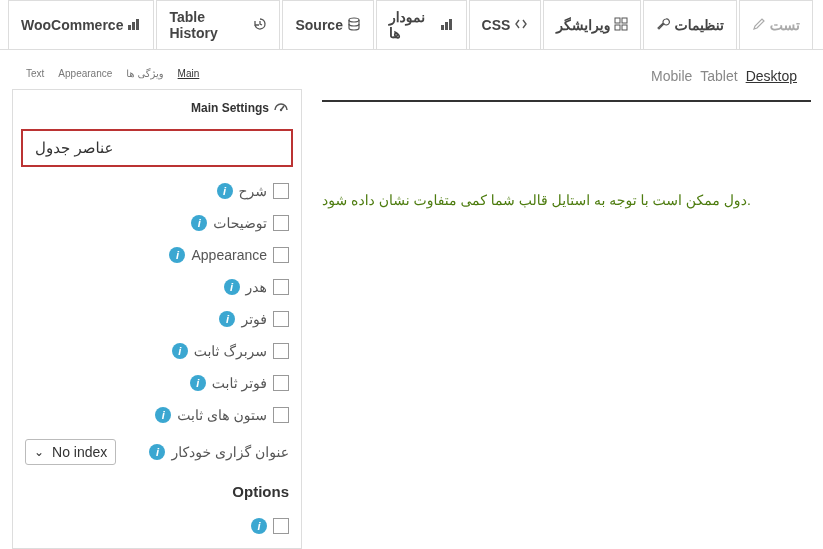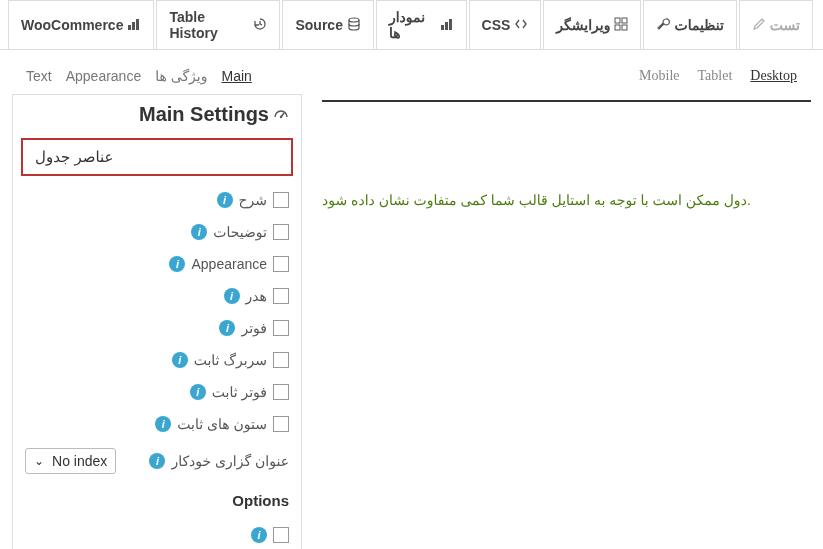--- a/index.html
+++ b/index.html
@@ -7,40 +7,40 @@
     
     .tabs-wrapper { border-bottom: 1px solid #ddd; display: flex; padding: 0 8px; }
     .tab { padding: 8px 12px; border: 1px solid #ddd; border-bottom: none; background: #fff; margin-right: 2px; cursor: pointer; display: flex; align-items: center; gap: 4px; color: #444; font-weight: bold; }
     .tab.active { color: #aaa; justify-content: space-between; }
     .tab-icon { font-size: 14px; display:inline-block; }
     
     .main-area { display: flex; gap: 0; padding: 12px; }
     .sidebar { width: 290px; flex-shrink: 0; }
     
     .subtabs { display: flex; gap: 6px; padding: 4px 10px; margin-bottom: 4px; }
-    .subtab { color: #777; cursor: pointer; font-size: 14px; padding: 2px 4px; }
+    .subtab { color: #777; cursor: pointer; font-size: 10px; padding: 2px 4px; }
     .subtab.active { color: #333; text-decoration: underline; }
     
     .panel { border: 1px solid #ddd; height: 460px; overflow-y: auto; padding: 0; }
-    .panel-title { font-weight: bold; font-size: 20px; text-align: right; padding: 8px 12px; display: flex; align-items: center; justify-content: flex-end; gap: 4px; }
+    .panel-title { font-weight: bold; font-size: 12px; text-align: right; padding: 8px 12px; display: flex; align-items: center; justify-content: flex-end; gap: 4px; }
     
     .section-head { border: 2px solid #b33; color:#333; padding: 8px 12px; margin: 4px 8px 8px 8px; font-size: 15px; }
     
     .row { display: flex; align-items: center; justify-content: flex-end; padding: 8px 12px; gap: 6px; }
     .info-icon { width: 16px; height: 16px; border-radius: 50%; background: #3ba7d1; color: #fff; display: inline-flex; align-items: center; justify-content: center; font-size: 11px; font-weight: bold; font-style: italic; }
     .row-label { color: #555; }
     .cb { width: 16px; height: 16px; border: 1px solid #999; background: #fff; cursor: pointer; }
     
     .select { border: 1px solid #bbb; border-radius: 3px; padding: 4px 8px; display: flex; align-items: center; gap: 8px; cursor: pointer; background: #fff; }
     .chev { font-size: 12px; }
     
     .options-title { font-weight: bold; text-align: right; padding: 10px 12px; font-size: 15px; }
     
     .content { flex: 1; padding-left: 20px; }
-    .device-tabs { display: flex; gap: 10px; justify-content: flex-end; padding: 4px 10px; margin-bottom: 10px; font-family: Liberation Serif, serif; }
+    .device-tabs { display: flex; justify-content: flex-end; padding: 4px 10px; margin-bottom: 10px; }
     .device-tab { color: #888; cursor: pointer; padding: 2px 4px; font-size: 14px; }
     .device-tab.active { color: #333; text-decoration: underline; }
     
     .preview-divider { border-bottom: 2px solid #333; margin: 0 0 90px 0; }
     .note { color: #4d7c0f; text-align: left; font-size: 14px; padding-right: 8px; }
     
     
     .panel::-webkit-scrollbar { width: 8px; }
     .panel::-webkit-scrollbar-thumb { background: #bbb; }
   </style>

